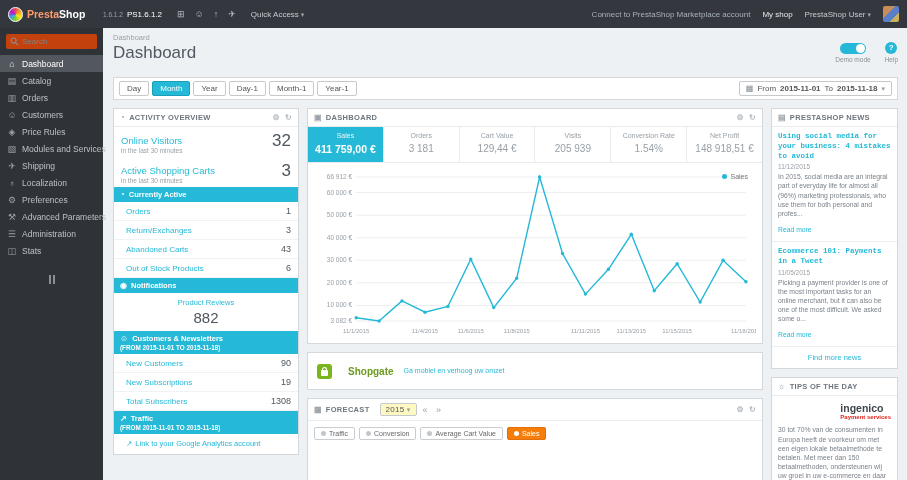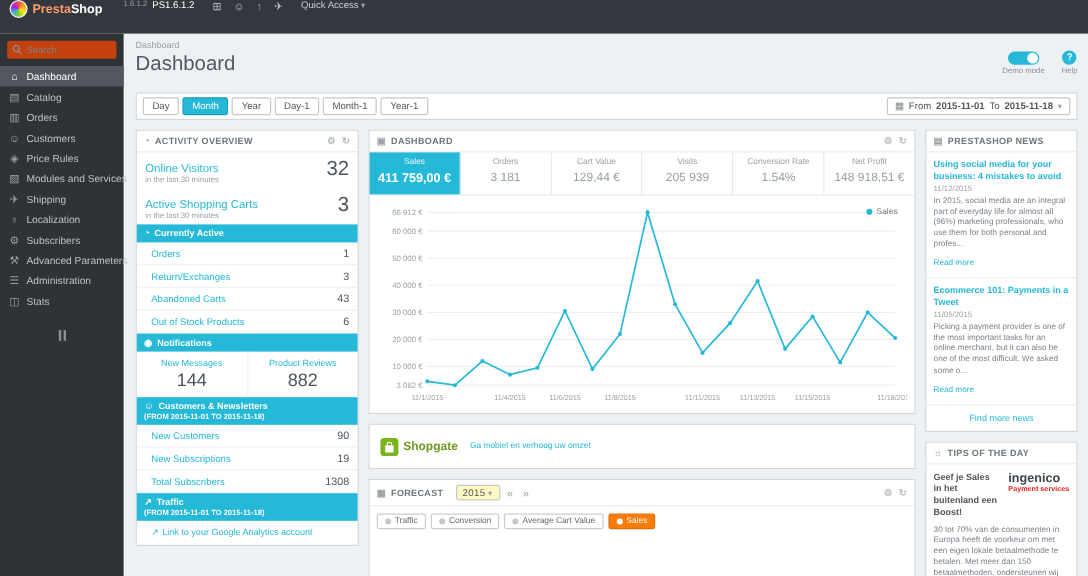--- a/index.html
+++ b/index.html
@@ -6,21 +6,21 @@
   html,body { width:907px; height:480px; }
   body {
     position: relative; overflow: hidden;
     font-family: "Liberation Sans", sans-serif;
     background: #eef1f4; color: #555;
   }
   svg { font-family: inherit; }
 
   
   .topbar { position:absolute; top:0; left:0; width:907px; height:28px; background:#34373e;
-    display:flex; align-items:flex-start; color:#c8ccd0; font-size:8px; z-index:20; }
+    display:flex; align-items:center; color:#c8ccd0; font-size:8px; z-index:20; }
   .brand { display:flex; align-items:center; gap:4px; padding:0 8px; width:103px; flex:none; }
   .logo-circle { width:15px; height:15px; border-radius:50%; flex:none;
     background: conic-gradient(#e34f4f,#f5a623,#f8e71c,#7ed321,#37a9e0,#bd10e0,#e34f4f);
     border:1px solid #fff; }
   .brand-name { color:#fff; font-size:10.5px; font-weight:bold; white-space:nowrap; }
   .brand-name .presta { color:#ff9d6b; }
   .version { font-size:6.5px; color:#9aa0a6; }
   .shop-name { margin:0 10px 0 4px; color:#fff; cursor:pointer; white-space:nowrap; }
   .tb-icon { font-size:9px; color:#b2b8be; margin:0 5px; cursor:pointer; }
   .quick-access { margin-left:10px; cursor:pointer; white-space:nowrap; }
@@ -104,42 +104,42 @@
   .kpi.active .klabel { color:#eaf8fb; }
   .kpi.active .kvalue { color:#fff; font-weight:bold; font-size:10.5px; }
 
   .chart-wrap { position:relative; padding:4px 6px 2px; }
   .chart-legend { position:absolute; top:10px; right:14px; font-size:7px; color:#777; display:flex; align-items:center; gap:3px; cursor:pointer; }
   .dot { width:5px; height:5px; border-radius:50%; background:#25b9d7; }
 
   
   .promos { display:flex; gap:8px; margin-bottom:8px; }
   .promo { flex:1; background:#fff; border:1px solid #d4d8db; display:flex; align-items:center; gap:10px; padding:6px 9px; height:38px; cursor:pointer; }
-  .sg { display:flex; align-items:center; gap:4px; flex:none; }
+  .sg { display:flex; align-items:center; gap:16px; flex:none; }
   .sg-icon { width:15px; height:15px; background:#7ab51d; border-radius:3px; position:relative; flex:none; }
   .bag { position:absolute; left:4px; top:6px; width:7px; height:6px; background:#fff; border-radius:1px; }
   .bag::before { content:""; position:absolute; top:-3px; left:1px; width:3px; height:4px; border:1px solid #fff; border-bottom:none; border-radius:3px 3px 0 0; }
   .sg-text { color:#6b9a1f; font-weight:bold; font-size:10px; }
   .promo-link { font-size:7px; color:#25b9d7; line-height:1.3; }
   .ebay { font-size:14px; font-weight:bold; letter-spacing:-.5px; flex:none; }
   .ebay .e0 { color:#e53238; } .ebay .e1 { color:#0064d2; } .ebay .e2 { color:#f5af02; } .ebay .e3 { color:#86b817; }
 
   
   .fc-year { border:1px solid #c4c9ce; border-radius:2px; padding:1px 5px; font-size:8px; font-weight:normal; color:#555; background:#fef9c3; margin-left:6px; cursor:pointer; }
   .fc-arrow { color:#9aa1a8; font-size:9px; font-weight:normal; cursor:pointer; padding:0 2px; }
   .fc-legend { display:flex; gap:4px; padding:6px 6px; }
   .toggle { display:flex; align-items:center; gap:3px; border:1px solid #c9cdd2; border-radius:2px; padding:2px 6px; font-size:7px; color:#666; background:#fff; cursor:pointer; white-space:nowrap; }
   .tdot { width:5px; height:5px; border-radius:50%; background:#c2c7cc; }
   .toggle.active { background:#f77d0b; border-color:#e2700a; color:#fff; }
   .toggle.active .tdot { background:#fff; }
   .fc-space { height:34px; }
 
   
   .news-item { padding:5px 6px; border-bottom:1px solid #eceef0; }
-  .news-title { color:#25b9d7; font-size:7.5px; font-weight:bold; line-height:1.3; cursor:pointer; }
+  .news-title { color:#25b9d7; font-size:7.5px; font-weight:bold; line-height:1.3; cursor:pointer;font-family:Liberation Mono, monospace; }
   .news-date { font-size:6.5px; color:#9aa1a8; margin:2px 0; }
   .news-body { font-size:6.8px; color:#7b828a; line-height:1.35; }
   .read-more { color:#25b9d7; font-size:6.8px; margin-top:2px; display:inline-block; cursor:pointer; }
   .news-footer { text-align:center; padding:6px 4px; font-size:7.5px; color:#25b9d7; cursor:pointer; }
 
   .tips-top { display:flex; gap:4px; padding:6px 6px 2px; }
   .tips-heading { font-size:7.5px; font-weight:bold; color:#555; width:54px; line-height:1.3; flex:none; }
   .ingenico { margin-left:auto; }
   .ing-name { font-size:10.5px; font-weight:bold; color:#3f464d; }
   .ing-sub { font-size:6px; color:#e2231a; text-align:right; font-weight:bold; }
@@ -153,20 +153,26 @@
     <span class="logo-circle"></span>
     <span class="brand-name"><span class="presta">Presta</span><span>Shop</span></span>
   </div>
   <span class="version">1.6.1.2</span>
   <span class="shop-name">PS1.6.1.2</span>
   <span class="tb-icon">⊞</span>
   <span class="tb-icon">☺</span>
   <span class="tb-icon">↑</span>
   <span class="tb-icon">✈</span>
   <span class="quick-access caret">Quick Access</span>
+  <div class="topbar-right">
+    <span class="connect">Connect to PrestaShop Marketplace account</span>
+    <span class="myshop">My shop</span>
+    <span class="user caret">PrestaShop User</span>
+    <span class="avatar"></span>
+  </div>
 </div>
 
 <div class="sidebar">
   <div class="search-box">
     <svg class="search-ic" width="9" height="9" viewBox="0 0 10 10">
         <circle cx="4" cy="4" r="2.8" fill="none" stroke="#8a9096" stroke-width="1.2"></circle>
         <line x1="6.2" y1="6.2" x2="9" y2="9" stroke="#8a9096" stroke-width="1.2"></line>
       </svg>
     <input placeholder="Search" style="">
   </div>
@@ -198,21 +204,21 @@
     <div class="menu-item">
         <span class="mi">✈</span>
         <span>Shipping</span>
       </div>
     <div class="menu-item">
         <span class="mi">♁</span>
         <span>Localization</span>
       </div>
     <div class="menu-item">
         <span class="mi">⚙</span>
-        <span>Subscribers</span>
+        <span>Preferences</span>
       </div>
     <div class="menu-item">
         <span class="mi">⚒</span>
         <span>Advanced Parameters</span>
       </div>
     <div class="menu-item">
         <span class="mi">☰</span>
         <span>Administration</span>
       </div>
     <div class="menu-item">
@@ -310,24 +316,20 @@
             <span class="val">6</span>
           </div>
 
         <div class="sec-head">
           <div class="l1">
               <span class="sicon">◉</span>
               <span>Notifications</span>
             </div>
         </div>
         <div class="notif">
-          <div class="cell">
-              <div class="lab">New Messages</div>
-              <div class="val">144</div>
-            </div>
           <div class="cell">
               <div class="lab">Product Reviews</div>
               <div class="val">882</div>
             </div>
         </div>
 
         <div class="sec-head">
           <div class="l1">
               <span class="sicon">☺</span>
               <span>Customers &amp; Newsletters</span>
@@ -516,21 +518,20 @@
         </div>
         <div class="news-footer">Find more news</div>
       </div>
 
       <div class="panel">
         <div class="phead">
           <span class="picon">☼</span>
           <span>TIPS OF THE DAY</span>
         </div>
         <div class="tips-top">
-          <div class="tips-heading">Geef je Sales in het buitenland een Boost!</div>
           <div class="ingenico">
             <div class="ing-name">ingenico</div>
             <div class="ing-sub">Payment services</div>
           </div>
         </div>
         <div class="tips-body">30 tot 70% van de consumenten in Europa heeft de voorkeur om met een eigen lokale betaalmethode te betalen. Met meer dan 150 betaalmethoden, ondersteunen wij uw groei in uw e-commerce en daar buiten. En zelfs beter: u kun de belangrijke betaalmethoden activeren met een...</div>
       </div>
     </div>
   </div>
 </div>

